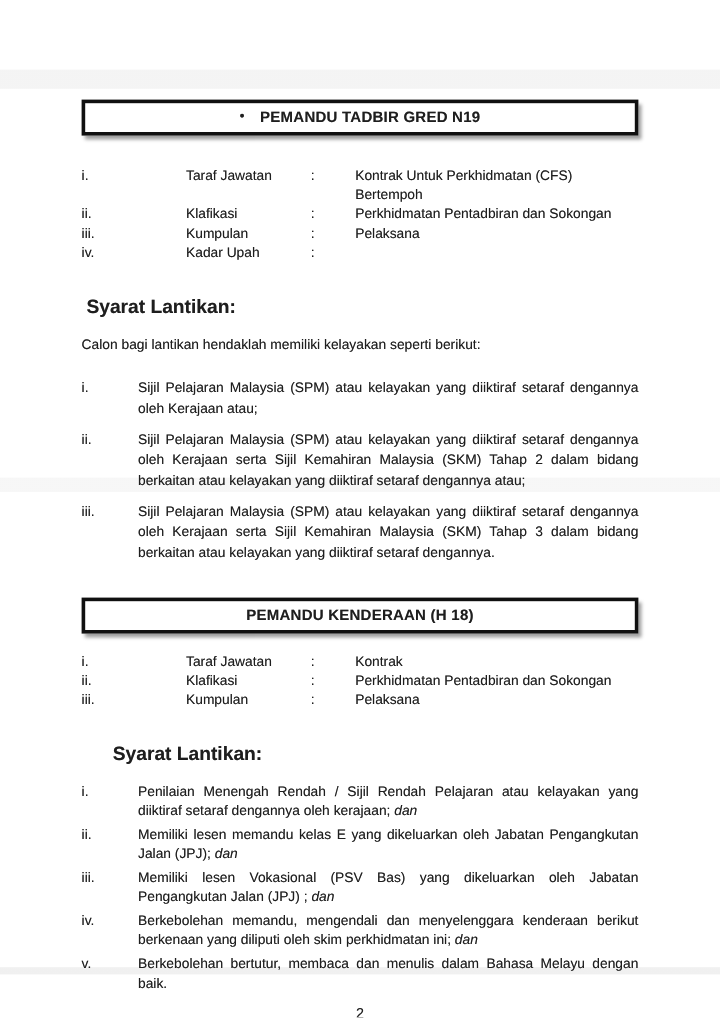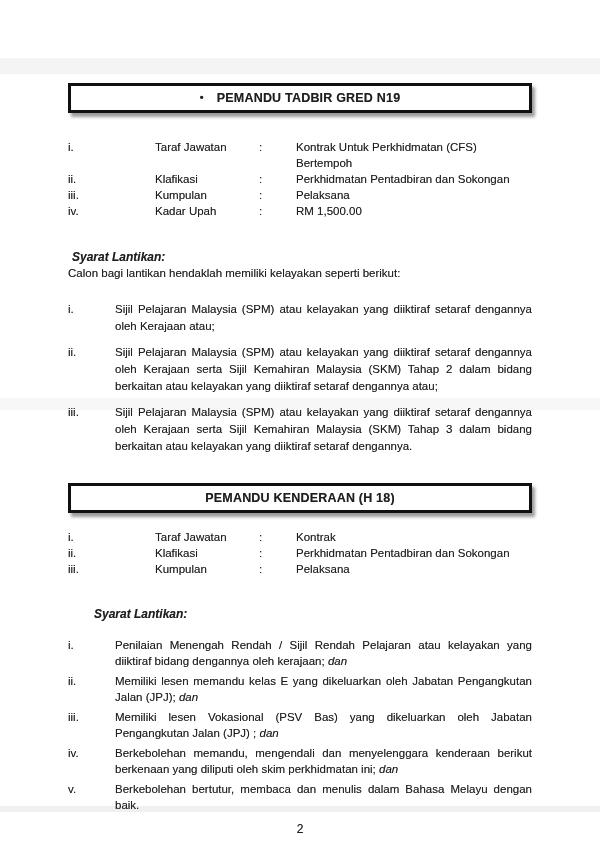--- a/index.html
+++ b/index.html
@@ -52,27 +52,27 @@
   .detail-row { display: flex; line-height: 16px; }
   .d-num   { width: 47px; flex: none; }
   .d-label { width: 104px; flex: none; margin-left: 40px; }
   .d-colon { width: 37px; flex: none; }
   .d-value { flex: 1; }
 
   .syarat-heading {
     margin-top: 30px;
     margin-left: 4px;
     font-weight: bold;
-    font-style: italic;
-    font-size: 12px;
+    font-size: 16px;
     line-height: 16px;
   }
   .syarat-heading.indent-2 { margin-left: 26px; margin-top: 29px; }
 
   .intro-text {
+    margin-top: 15px;
     font-size: 11.5px;
     line-height: 16px;
   }
 
   .req-list { margin-top: 20px; font-size: 11.5px; }
   .req-item { display: flex; margin-bottom: 9px; }
   .req-num  { width: 47px; flex: none; line-height: 17px; }
   .req-text { flex: 1; text-align: justify; line-height: 17px; }
 
   .req-list.compact { margin-top: 15px; }
@@ -118,21 +118,20 @@
     <div class="detail-row">
       <span class="d-num">iii.</span>
       <span class="d-label">Kumpulan</span>
       <span class="d-colon">:</span>
       <span class="d-value">Pelaksana</span>
     </div>
     <div class="detail-row">
       <span class="d-num">iv.</span>
       <span class="d-label">Kadar Upah</span>
       <span class="d-colon">:</span>
-      <span class="d-value">RM 1,500.00</span>
     </div>
   </div>
 
   <div class="syarat-heading">Syarat Lantikan:</div>
 
   <div class="intro-text">Calon bagi lantikan hendaklah memiliki kelayakan seperti berikut:</div>
 
   <div class="req-list">
     <div class="req-item">
       <span class="req-num">i.</span>
@@ -178,21 +177,21 @@
       <span class="d-value">Pelaksana</span>
     </div>
   </div>
 
   <div class="syarat-heading indent-2">Syarat Lantikan:</div>
 
   <div class="req-list compact">
     <div class="req-item">
       <span class="req-num">i.</span>
       <div class="req-text">
-        <span>Penilaian Menengah Rendah / Sijil Rendah Pelajaran  atau kelayakan yang diiktiraf bidang dengannya oleh kerajaan; </span><span class="em-tail">dan</span>
+        <span>Penilaian Menengah Rendah / Sijil Rendah Pelajaran  atau kelayakan yang diiktiraf setaraf dengannya oleh kerajaan; </span><span class="em-tail">dan</span>
       </div>
     </div>
     <div class="req-item">
       <span class="req-num">ii.</span>
       <div class="req-text">
         <span>Memiliki lesen memandu kelas E yang dikeluarkan oleh Jabatan Pengangkutan Jalan (JPJ); </span><span class="em-tail">dan</span>
       </div>
     </div>
     <div class="req-item">
       <span class="req-num">iii.</span>

